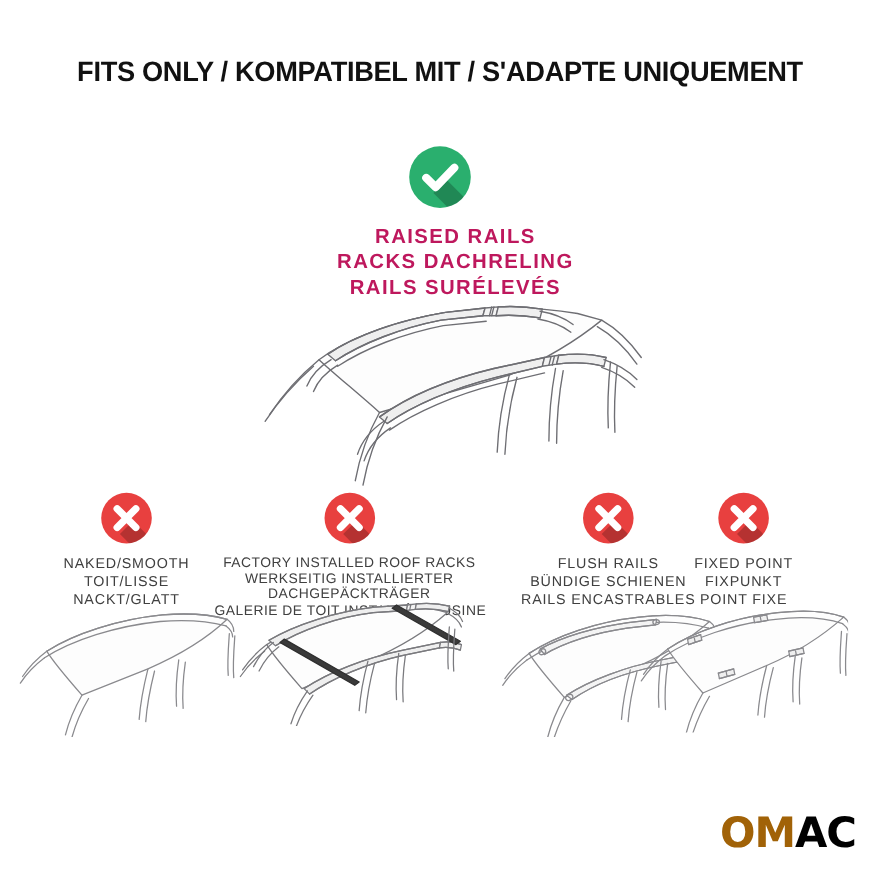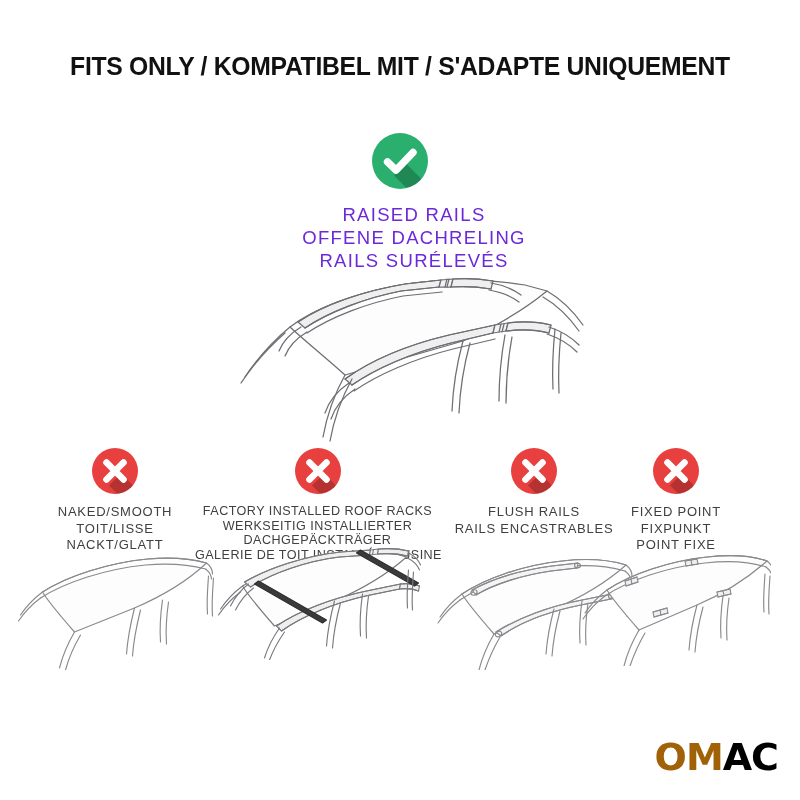--- a/index.html
+++ b/index.html
@@ -50,22 +50,22 @@
     opacity:.22;
     background:#000;
   }
   .badge svg{position:absolute;left:0;top:0;width:100%;height:100%;}
 
   .primary-label{
     margin-top:14px;
     font-size:18.5px;
     line-height:23px;
     letter-spacing:1.3px;
-    color:#6d28d9;
-    font-weight:400;
+    color:#be185d;
+    font-weight:700;
     margin-left:28px;
   }
   .primary-label div{white-space:nowrap;}
 
   
   .main-art{
     position:absolute;
     left:195px;top:275px;
     width:420px;height:185px;
   }
@@ -91,21 +91,21 @@
   .cell-art{
     position:absolute;
     left:50%;
     transform:translateX(-50%);
     width:210px;height:118px;
   }
   .cell-art svg{width:100%;height:100%;display:block;}
 
   .c0{left:15px;width:200px;}
   .c1{left:195px;width:245px;}
-  .c2{left:436px;width:196px;}
+  .c2{left:455px;width:196px;}
   .c3{left:605px;width:142px;}
 
   .c0 .cell-art{top:104px;width:205px;}
   .c1 .cell-art{top:94px;width:215px;}
   .c2 .cell-art{top:104px;width:200px;}
   .c3 .cell-art{top:100px;width:190px;}
 
   
   .logo{
     position:absolute;
@@ -128,21 +128,21 @@
 
   <div class="primary">
     <div class="badge ok">
       <div class="shadow"></div>
       <svg viewBox="0 0 56 56" aria-hidden="true">
         <path d="M15.5 28.8 L24 37.2 L41 19.5" fill="none" stroke="#ffffff" stroke-width="7.4" stroke-linecap="round" stroke-linejoin="round"></path>
       </svg>
     </div>
     <div class="primary-label">
       <div>RAISED RAILS</div>
-      <div>OFFENE DACHRELING</div>
+      <div>RACKS DACHRELING</div>
       <div>RAILS SURÉLEVÉS</div>
     </div>
   </div>
 
   <div class="main-art">
     <svg viewBox="0 0 420 185" fill="none" stroke="#6e6e73" stroke-width="1.25" stroke-linecap="round" stroke-linejoin="round">
 
       <path d="M95 52 C120 33 160 18 205 10 C250 3 295 4 330 10 L352 16
                C330 34 300 52 268 66 L150 100 C130 82 110 66 95 52 Z" fill="#fdfdfd"></path>
 
@@ -290,20 +290,21 @@
 
     <div class="cell c2">
       <div class="badge no">
         <div class="shadow"></div>
         <svg viewBox="0 0 46 46" aria-hidden="true">
           <path d="M14.5 14.5 L31.5 31.5 M31.5 14.5 L14.5 31.5" fill="none" stroke="#ffffff" stroke-width="6.6" stroke-linecap="round"></path>
         </svg>
       </div>
       <div class="cell-label">
         <div>FLUSH RAILS</div>
+        <div>BÜNDIGE SCHIENEN</div>
         <div>RAILS ENCASTRABLES</div>
       </div>
       <div class="cell-art">
         <svg viewBox="0 0 200 118" fill="none" stroke="#8a8a8e" stroke-width="1.15" stroke-linecap="round" stroke-linejoin="round">
           <path d="M28 42 C52 26 90 13 128 9 C154 6 176 8 192 13
                    C174 29 148 45 120 57 L60 82 C46 66 34 52 28 42 Z" fill="#fdfdfd"></path>
           <path d="M28 42 C52 26 90 13 128 9 C154 6 176 8 192 13"></path>
           <path d="M26 48 C50 32 88 19 126 15 C152 12 174 14 191 19"></path>
 
           <path d="M38 38 C58 27 88 18 118 14 L144 11 L143 16 L117 19

